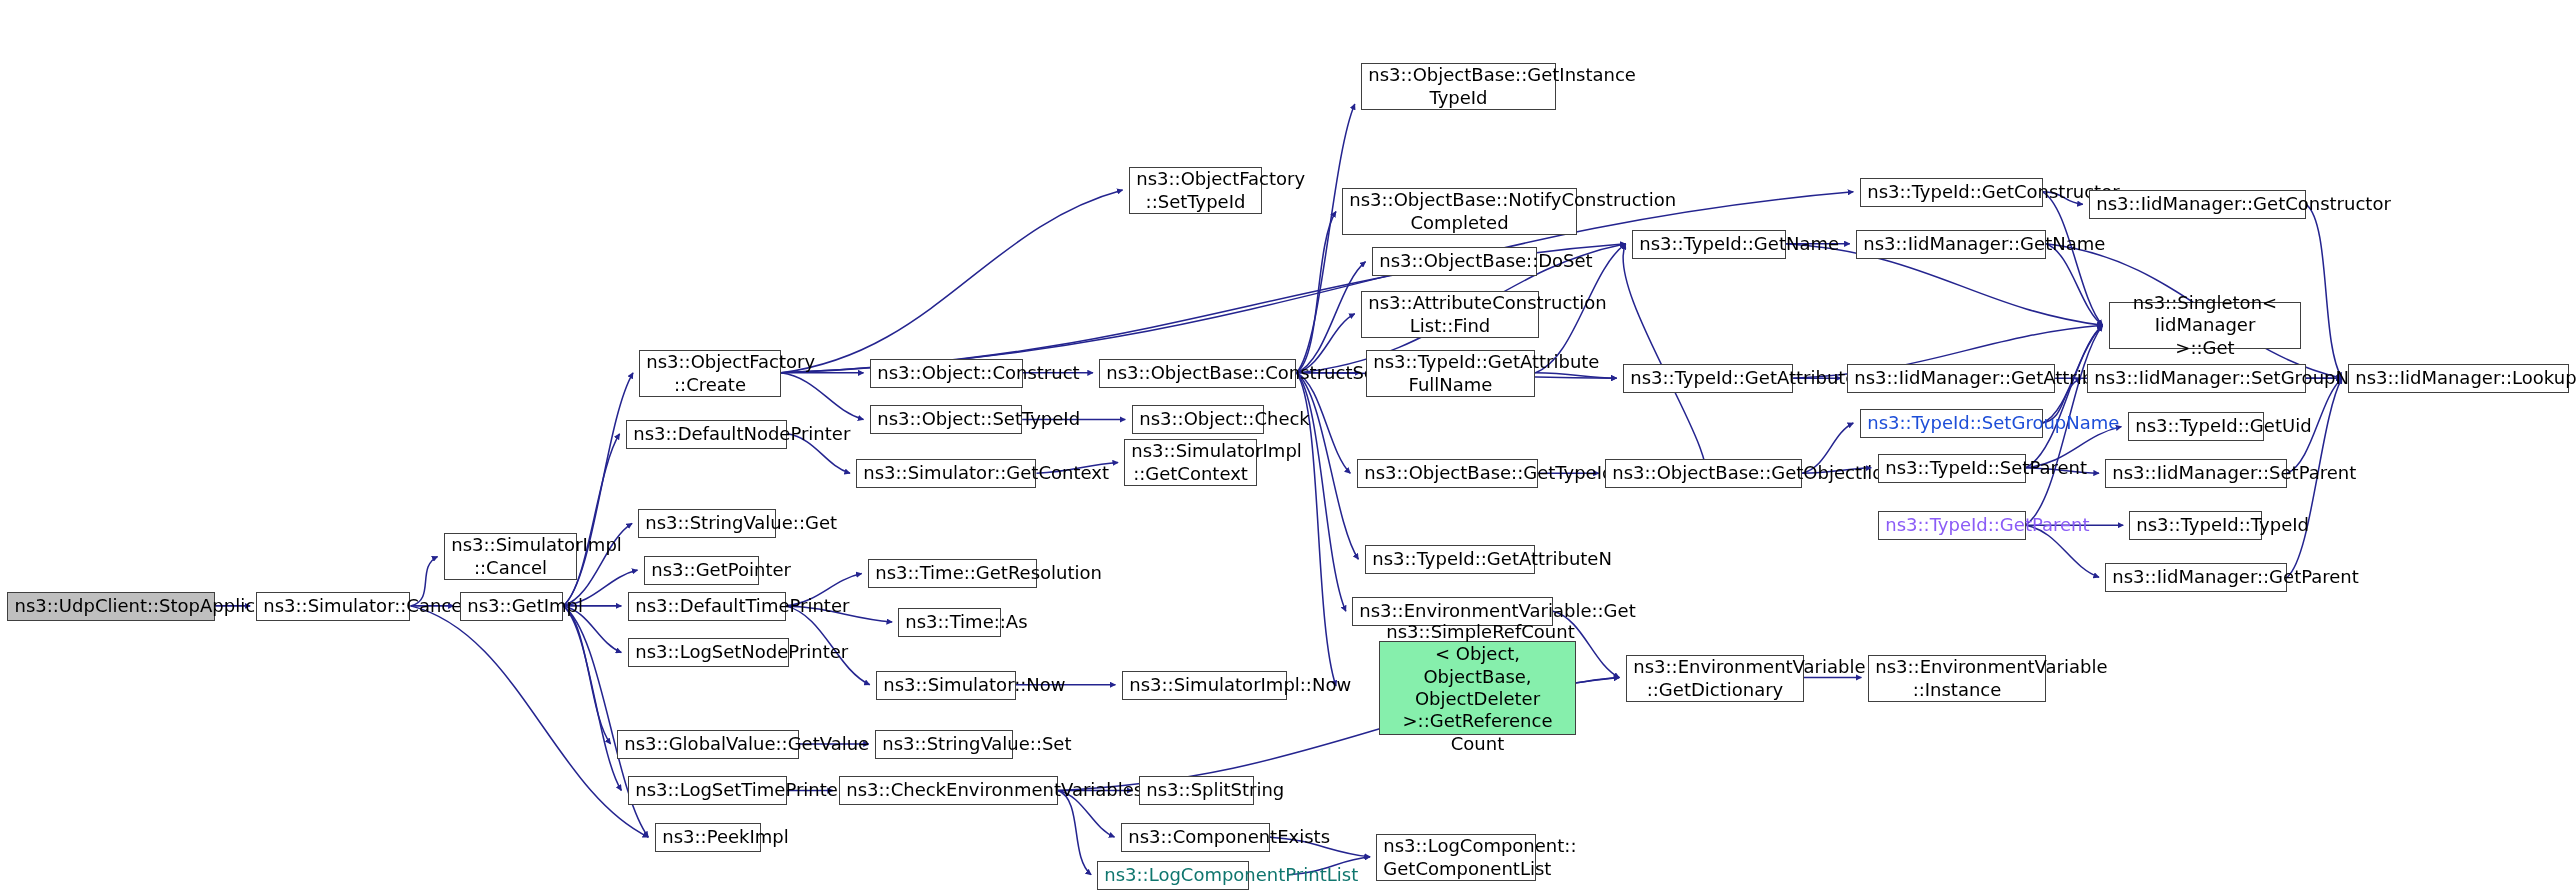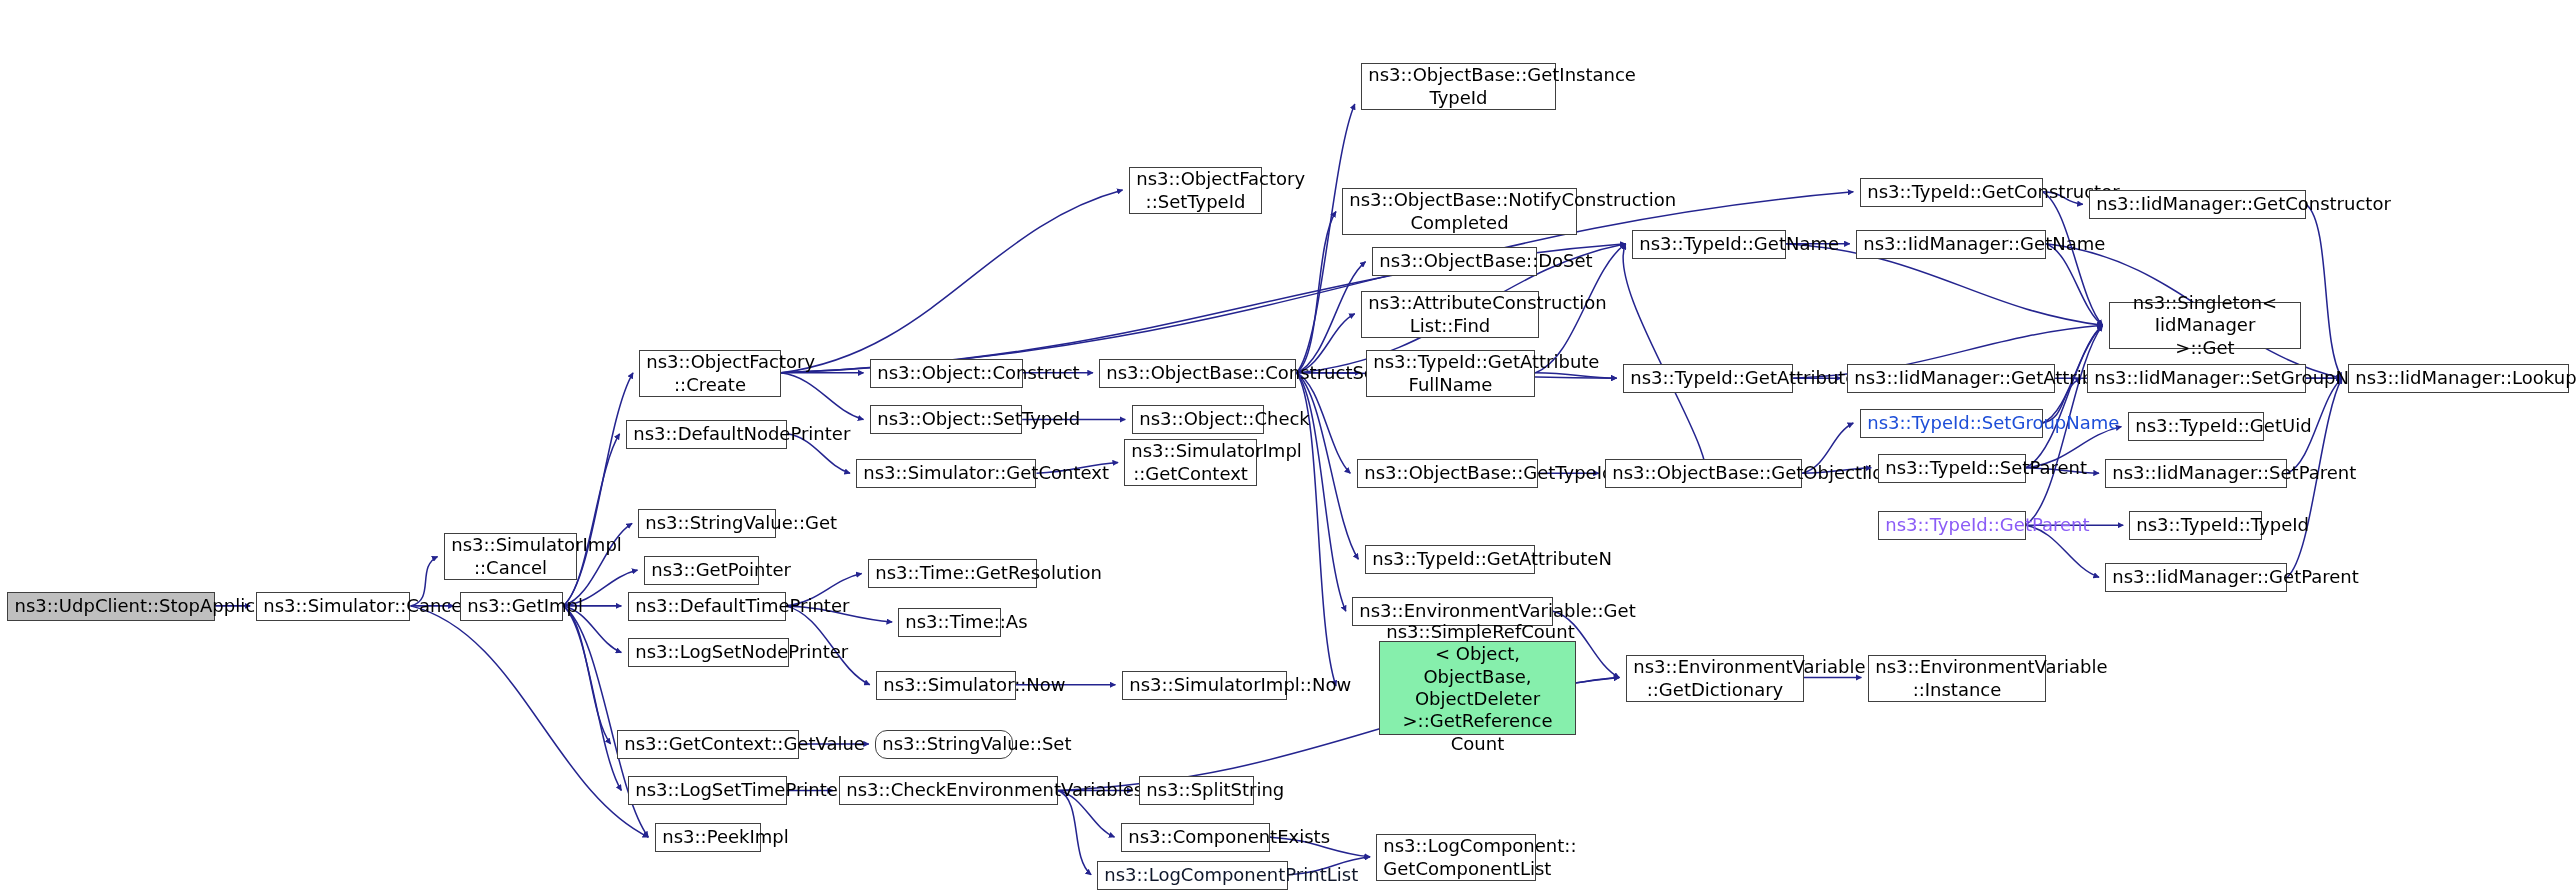--- a/index.html
+++ b/index.html
@@ -125,21 +125,21 @@
       <div class="node" style="left: 644px; top: 556px; width: 115px; height: 29px; border-color: rgb(64, 64, 64); background: rgb(255, 255, 255); color: rgb(0, 0, 0);">
         <span>ns3::GetPointer</span>
       </div>
       <div class="node" style="left: 628px; top: 592px; width: 158px; height: 29px; border-color: rgb(64, 64, 64); background: rgb(255, 255, 255); color: rgb(0, 0, 0);">
         <span>ns3::DefaultTimePrinter</span>
       </div>
       <div class="node" style="left: 628px; top: 638px; width: 161px; height: 29px; border-color: rgb(64, 64, 64); background: rgb(255, 255, 255); color: rgb(0, 0, 0);">
         <span>ns3::LogSetNodePrinter</span>
       </div>
       <div class="node" style="left: 617px; top: 730px; width: 182px; height: 29px; border-color: rgb(64, 64, 64); background: rgb(255, 255, 255); color: rgb(0, 0, 0);">
-        <span>ns3::GetContext::GetValue</span>
+        <span>ns3::GlobalValue::GetValue</span>
       </div>
       <div class="node" style="left: 628px; top: 776px; width: 159px; height: 29px; border-color: rgb(64, 64, 64); background: rgb(255, 255, 255); color: rgb(0, 0, 0);">
         <span>ns3::LogSetTimePrinter</span>
       </div>
       <div class="node" style="left: 655px; top: 823px; width: 106px; height: 29px; border-color: rgb(64, 64, 64); background: rgb(255, 255, 255); color: rgb(0, 0, 0);">
         <span>ns3::PeekImpl</span>
       </div>
       <div class="node" style="left: 870px; top: 359px; width: 153px; height: 29px; border-color: rgb(64, 64, 64); background: rgb(255, 255, 255); color: rgb(0, 0, 0);">
         <span>ns3::Object::Construct</span>
       </div>
@@ -151,21 +151,21 @@
       </div>
       <div class="node" style="left: 868px; top: 559px; width: 169px; height: 29px; border-color: rgb(64, 64, 64); background: rgb(255, 255, 255); color: rgb(0, 0, 0);">
         <span>ns3::Time::GetResolution</span>
       </div>
       <div class="node" style="left: 898px; top: 608px; width: 103px; height: 29px; border-color: rgb(64, 64, 64); background: rgb(255, 255, 255); color: rgb(0, 0, 0);">
         <span>ns3::Time::As</span>
       </div>
       <div class="node" style="left: 876px; top: 671px; width: 140px; height: 29px; border-color: rgb(64, 64, 64); background: rgb(255, 255, 255); color: rgb(0, 0, 0);">
         <span>ns3::Simulator::Now</span>
       </div>
-      <div class="node" style="left: 875px; top: 730px; width: 138px; height: 29px; border-color: rgb(64, 64, 64); background: rgb(255, 255, 255); color: rgb(0, 0, 0); border-radius: 12px;">
+      <div class="node" style="left: 875px; top: 730px; width: 138px; height: 29px; border-color: rgb(64, 64, 64); background: rgb(255, 255, 255); color: rgb(0, 0, 0);">
         <span>ns3::StringValue::Set</span>
       </div>
       <div class="node" style="left: 839px; top: 776px; width: 219px; height: 29px; border-color: rgb(64, 64, 64); background: rgb(255, 255, 255); color: rgb(0, 0, 0);">
         <span>ns3::CheckEnvironmentVariables</span>
       </div>
       <div class="node" style="left: 1129px; top: 167px; width: 133px; height: 47px; border-color: rgb(64, 64, 64); background: rgb(255, 255, 255); color: rgb(0, 0, 0);">
         <span>ns3::ObjectFactory
 ::SetTypeId</span>
       </div>
       <div class="node" style="left: 1099px; top: 359px; width: 197px; height: 29px; border-color: rgb(64, 64, 64); background: rgb(255, 255, 255); color: rgb(0, 0, 0);">
@@ -180,21 +180,21 @@
       </div>
       <div class="node" style="left: 1122px; top: 671px; width: 165px; height: 29px; border-color: rgb(64, 64, 64); background: rgb(255, 255, 255); color: rgb(0, 0, 0);">
         <span>ns3::SimulatorImpl::Now</span>
       </div>
       <div class="node" style="left: 1139px; top: 776px; width: 115px; height: 29px; border-color: rgb(64, 64, 64); background: rgb(255, 255, 255); color: rgb(0, 0, 0);">
         <span>ns3::SplitString</span>
       </div>
       <div class="node" style="left: 1121px; top: 823px; width: 149px; height: 29px; border-color: rgb(64, 64, 64); background: rgb(255, 255, 255); color: rgb(0, 0, 0);">
         <span>ns3::ComponentExists</span>
       </div>
-      <div class="node" style="left: 1097px; top: 861px; width: 191px; height: 29px; border-color: rgb(64, 64, 64); background: rgb(255, 255, 255); color: #0f172a;">
+      <div class="node" style="left: 1097px; top: 861px; width: 152px; height: 29px; border-color: rgb(64, 64, 64); background: rgb(255, 255, 255); color: #0f766e;">
         <span>ns3::LogComponentPrintList</span>
       </div>
       <div class="node" style="left: 1361px; top: 63px; width: 195px; height: 47px; border-color: rgb(64, 64, 64); background: rgb(255, 255, 255); color: rgb(0, 0, 0);">
         <span>ns3::ObjectBase::GetInstance
 TypeId</span>
       </div>
       <div class="node" style="left: 1342px; top: 188px; width: 235px; height: 47px; border-color: rgb(64, 64, 64); background: rgb(255, 255, 255); color: rgb(0, 0, 0);">
         <span>ns3::ObjectBase::NotifyConstruction
 Completed</span>
       </div>

